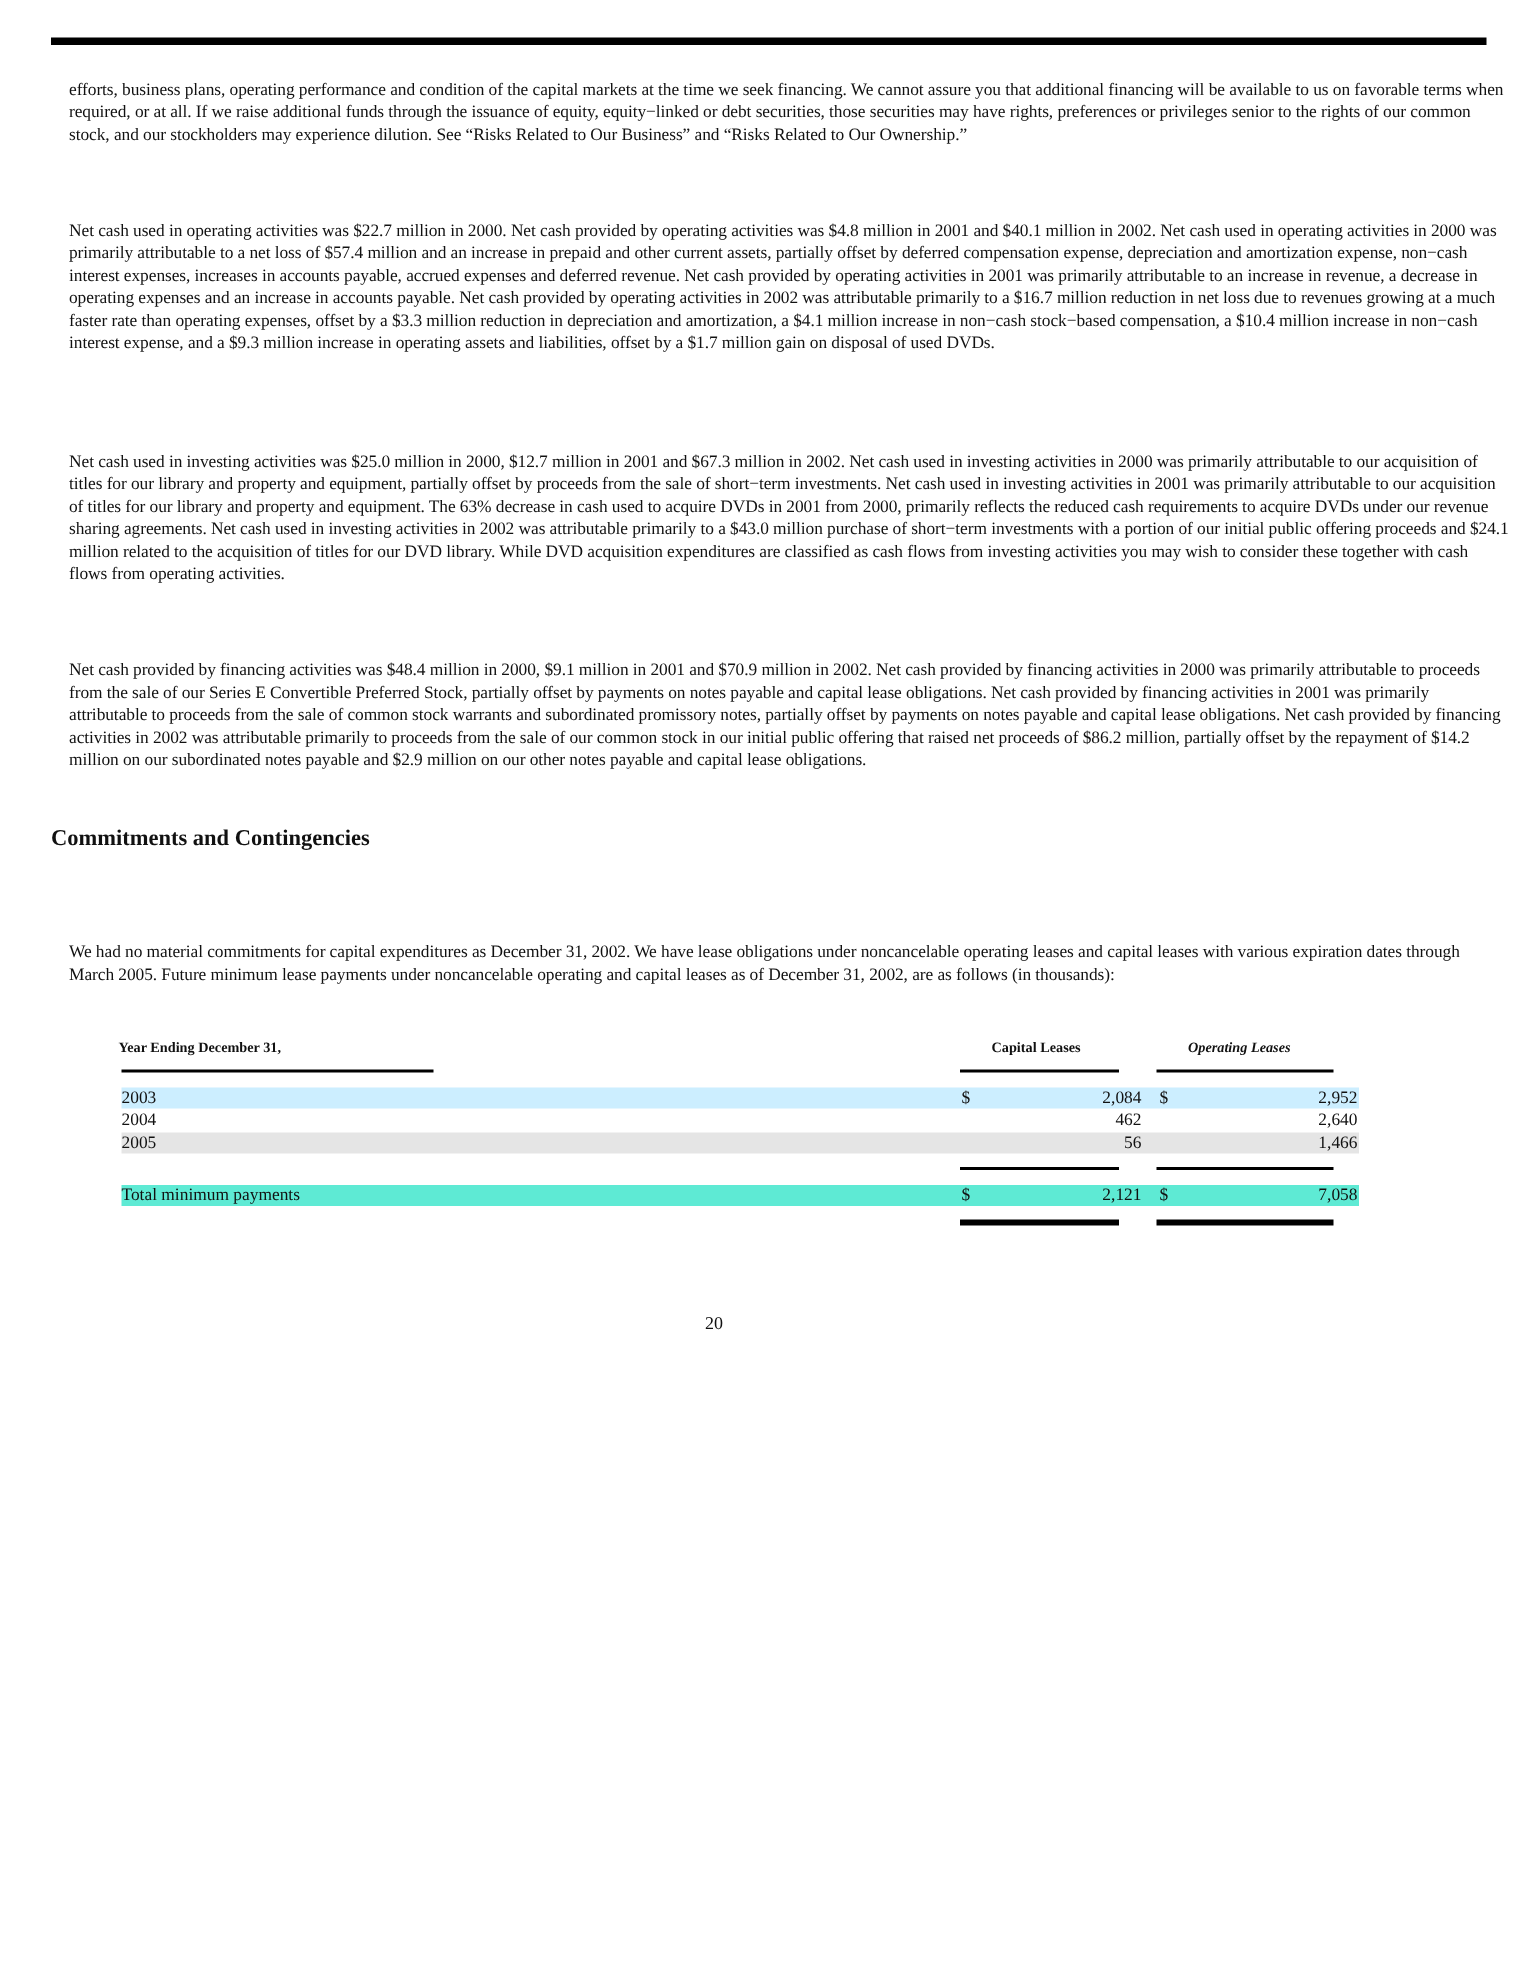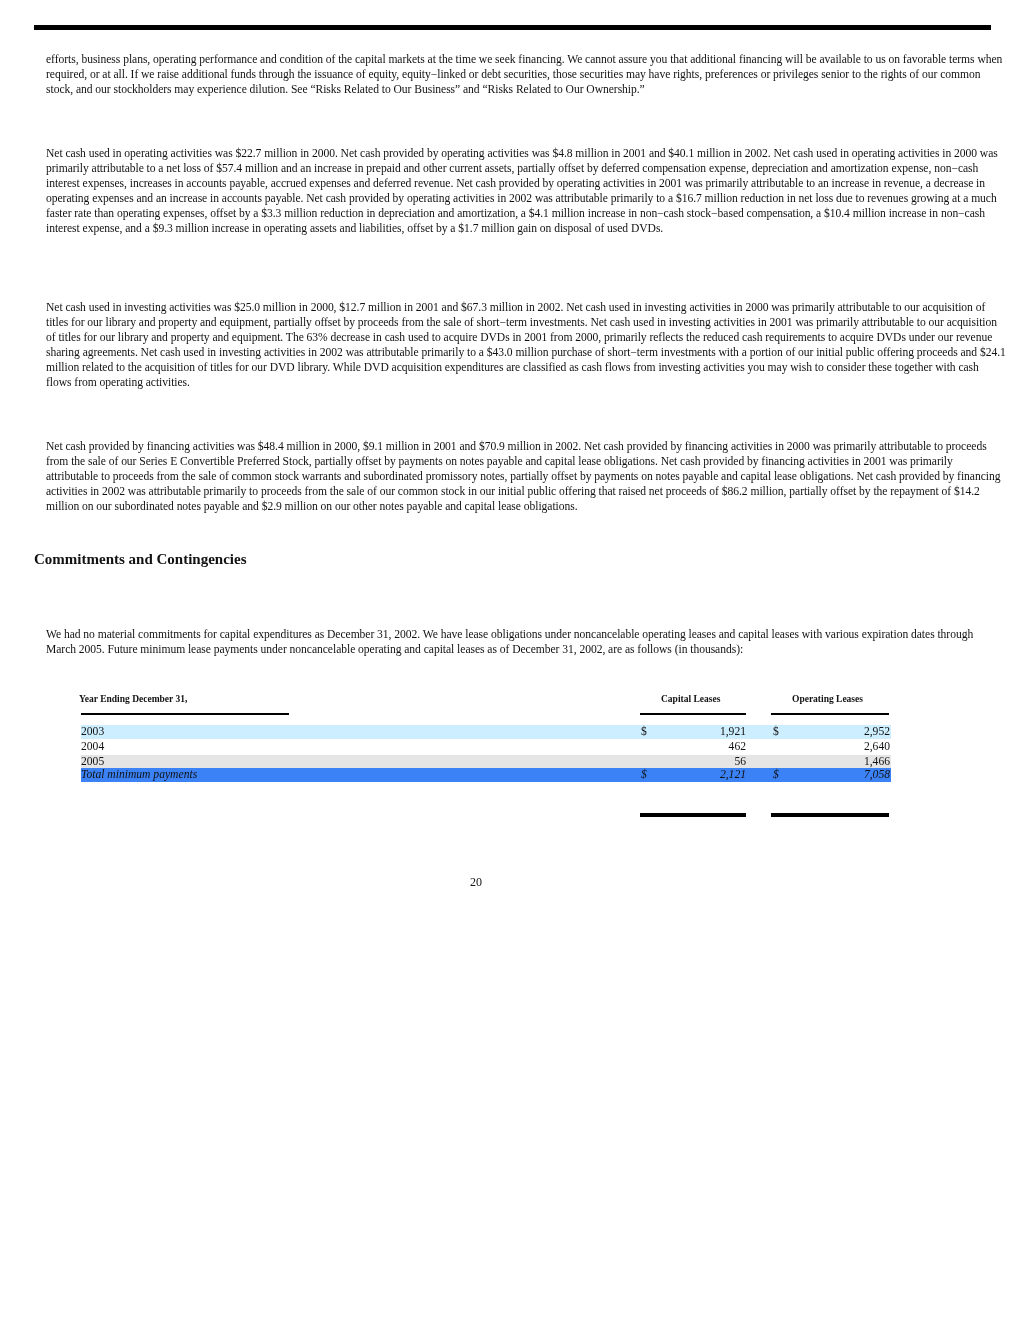--- a/index.html
+++ b/index.html
@@ -50,20 +50,21 @@
       position: absolute;
       background: #000;
     }
     .row {
       position: absolute;
       left: 81px;
       width: 810px;
       height: 14px;
       font-size: 11.6px;
       line-height: 14px;
+      padding-left: 15px;
     }
     .row.shaded { background: #cceeff; }
     .row .label { position: absolute; left: 0; }
     .row .cur1 { position: absolute; left: 560px; }
     .row .val1 { position: absolute; right: 145px; text-align: right; }
     .row .cur2 { position: absolute; left: 692px; }
     .row .val2 { position: absolute; right: 1px; text-align: right; }
     .page-number {
       position: absolute;
       top: 875px;
@@ -86,30 +87,30 @@
 
 <p class="para" style="top:427px;">Net cash provided by financing activities was $48.4 million in 2000, $9.1 million in 2001 and $70.9 million in 2002. Net cash provided by financing activities in 2000 was primarily attributable to proceeds from the sale of our Series E Convertible Preferred Stock, partially offset by payments on notes payable and capital lease obligations. Net cash provided by financing activities in 2001 was primarily attributable to proceeds from the sale of common stock warrants and subordinated promissory notes, partially offset by payments on notes payable and capital lease obligations. Net cash provided by financing activities in 2002 was attributable primarily to proceeds from the sale of our common stock in our initial public offering that raised net proceeds of $86.2 million, partially offset by the repayment of $14.2 million on our subordinated notes payable and $2.9 million on our other notes payable and capital lease obligations.</p>
 
 <h3 class="heading">Commitments and Contingencies</h3>
 
 <p class="para" style="top:615px;">We had no material commitments for capital expenditures as December 31, 2002. We have lease obligations under noncancelable operating leases and capital leases with various expiration dates through March 2005. Future minimum lease payments under noncancelable operating and capital leases as of December 31, 2002, are as follows (in thousands):</p>
 
 <div>
   <span class="th" style="left:79px;text-align:center;">Year Ending December 31,</span>
   <span class="th" style="left:661px;">Capital Leases</span>
-  <span class="th" style="left:792px;">Operating Leases</span>
+  <span class="th" style="left:792px;font-style:italic;">Operating Leases</span>
 
   <div class="rule" style="left:81px; top:713px; width:208px; height:2px;"></div>
   <div class="rule" style="left:640px; top:713px; width:106px; height:2px;"></div>
   <div class="rule" style="left:771px; top:713px; width:118px; height:2px;"></div>
 
   <div class="row shaded" style="top: 725px; background: rgb(204, 238, 255);">
     <span class="label">2003</span>
     <span class="cur1">$</span>
-    <span class="val1">1,921</span>
+    <span class="val1">2,084</span>
     <span class="cur2">$</span>
     <span class="val2">2,952</span>
   </div>
   <div class="row" style="top:740px;">
     <span class="label">2004</span>
     <span class="cur1"></span>
     <span class="val1">462</span>
     <span class="cur2"></span>
     <span class="val2">2,640</span>
   </div>
@@ -117,21 +118,21 @@
     <span class="label">2005</span>
     <span class="cur1"></span>
     <span class="val1">56</span>
     <span class="cur2"></span>
     <span class="val2">1,466</span>
   </div>
 
   <div class="rule" style="left:640px; top:778px; width:106px; height:2px;"></div>
   <div class="rule" style="left:771px; top:778px; width:118px; height:2px;"></div>
 
-  <div class="row shaded" style="top: 768px; background: #3b82f6; font-style: italic;">
+  <div class="row shaded" style="top: 790px; background: #5eead4;">
     <span class="label">Total minimum payments</span>
     <span class="cur1">$</span>
     <span class="val1">2,121</span>
     <span class="cur2">$</span>
     <span class="val2">7,058</span>
   </div>
 
   <div class="rule" style="left:640px; top:813px; width:106px; height:4px;"></div>
   <div class="rule" style="left:771px; top:813px; width:118px; height:4px;"></div>
 </div>

